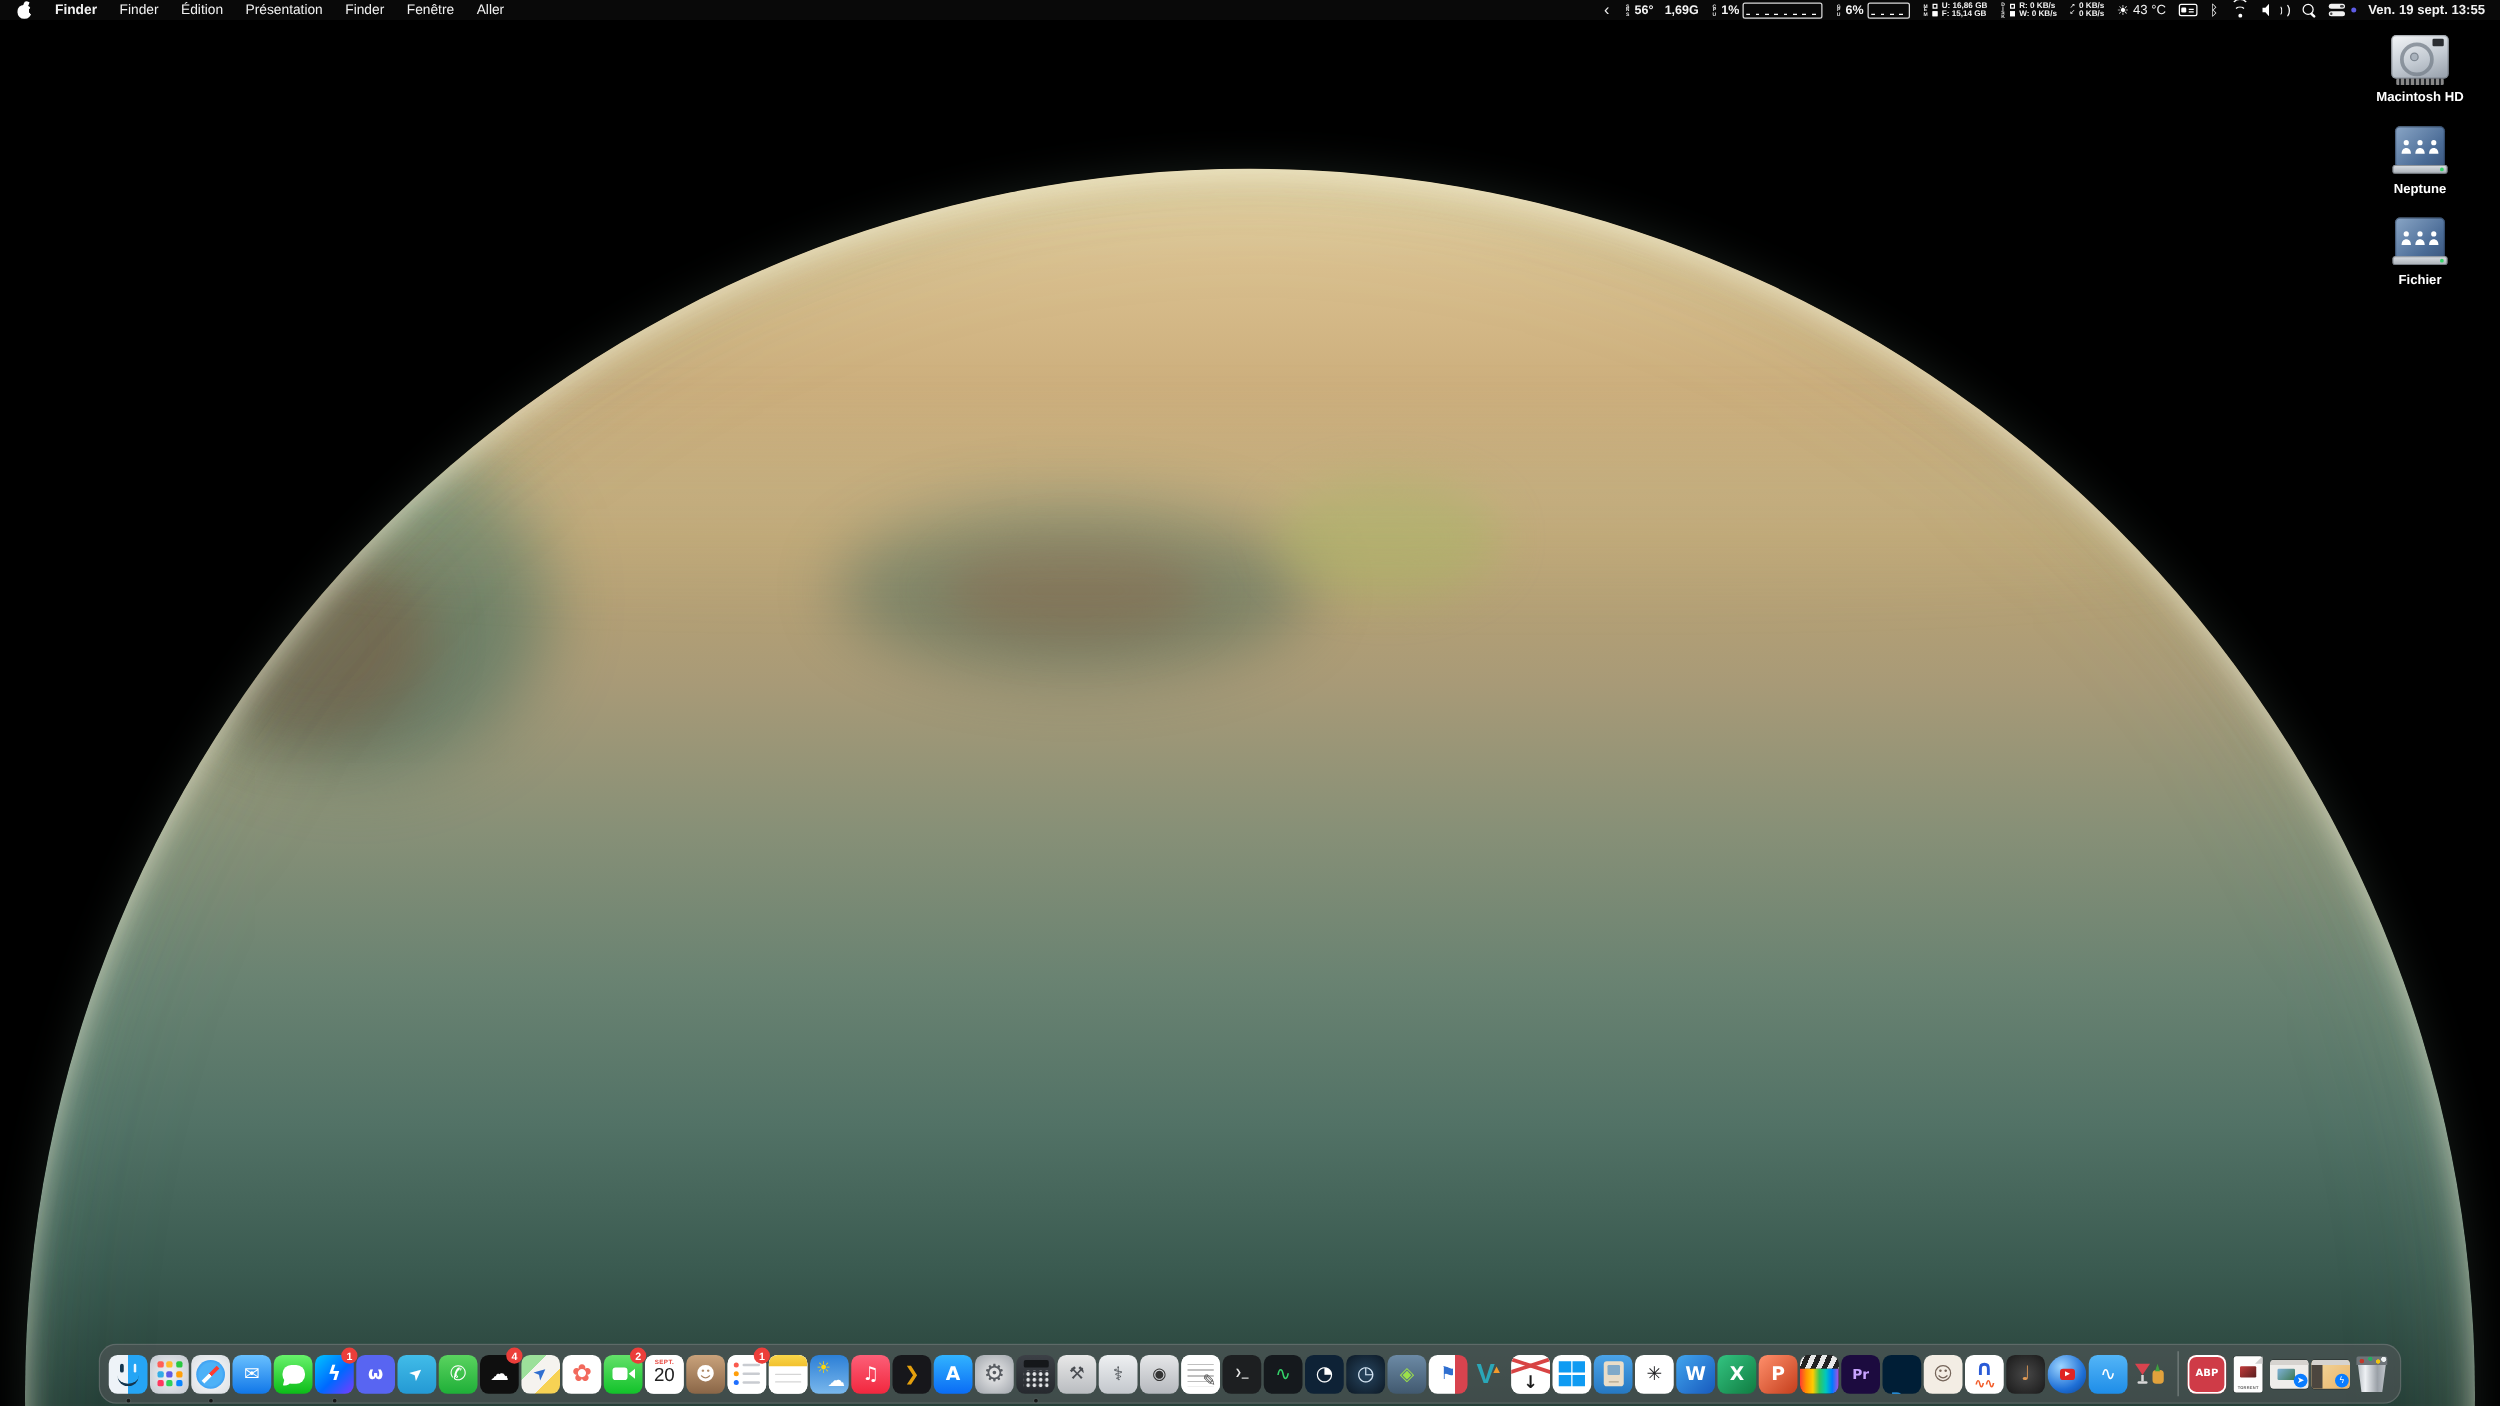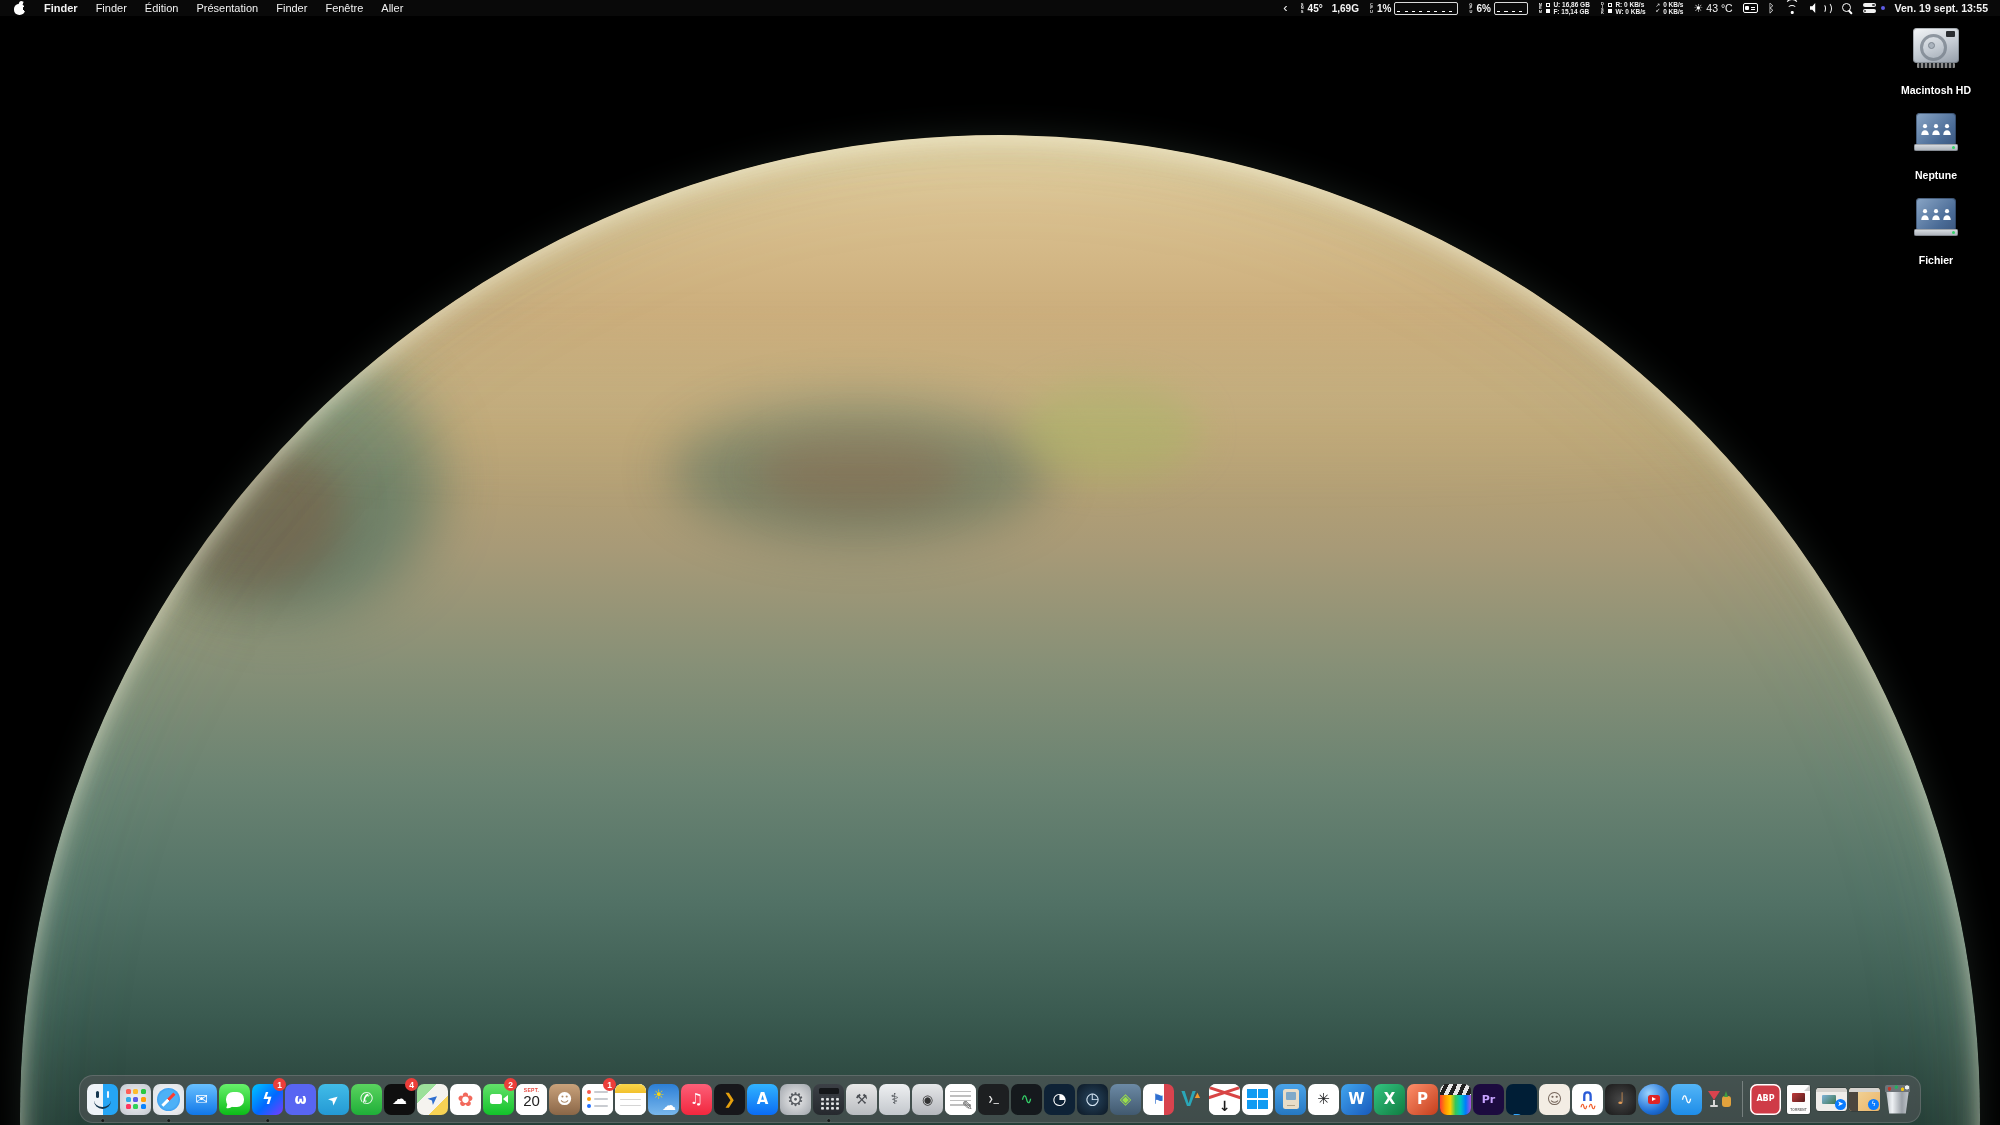--- a/index.html
+++ b/index.html
@@ -65,21 +65,21 @@
   .spot .stem{position:absolute;right:0.5px;bottom:0.5px;width:4.5px;height:1.6px;background:#fff;border-radius:1px;transform:rotate(45deg);}
   .cc{display:flex;flex-direction:column;gap:1.5px;}
   .cc .pill{width:13px;height:4.5px;border-radius:3px;background:rgba(255,255,255,.95);position:relative;}
   .cc .pill i{position:absolute;top:1px;width:2.5px;height:2.5px;border-radius:50%;background:#444;}
   .cc .t i{right:1px;} .cc .b i{left:1px;}
   .ccdot{width:4px;height:4px;border-radius:50%;background:#5e5ce6;margin-left:-5px;}
   .clock{font-size:10.5px;font-weight:600;padding-right:2px;white-space:nowrap;}
 
   
   .desk{position:absolute;top:28px;right:8px;width:112px;display:flex;flex-direction:column;gap:17px;z-index:10;}
-  .dicon{display:flex;flex-direction:column;align-items:center;gap:16px;cursor:default;}
+  .dicon{display:flex;flex-direction:column;align-items:center;gap:4px;cursor:default;}
   .dlabel{font-size:10.5px;font-weight:700;color:#fff;text-shadow:0 1px 2px rgba(0,0,0,.9);}
   .hd{position:relative;width:46px;height:40px;}
   .hd .hbody{position:absolute;inset:0 0 5px 0;border-radius:4px;background:linear-gradient(160deg,#f4f6f8,#c4cbd3 55%,#949da8);box-shadow:inset 0 0 0 1px rgba(80,88,96,.4);}
   .hd .platter{position:absolute;left:7px;top:6px;width:21px;height:21px;border:3px solid rgba(118,127,138,.75);border-radius:50%;}
   .hd .spin{position:absolute;left:15px;top:14px;width:5px;height:5px;border-radius:50%;background:#aab3bd;border:1px solid #7e8791;}
   .hd .chip{position:absolute;right:4px;top:3px;width:9px;height:6px;background:#2a2d31;border-radius:1px;}
   .hd .conn{position:absolute;left:4px;right:4px;bottom:0;height:5px;background:repeating-linear-gradient(90deg,#888 0 2px,#23262a 2px 4px);border-radius:1px;}
   .nas{position:relative;width:44px;height:40px;}
   .nas .face{position:absolute;inset:0 2px 8px 2px;border-radius:4px 4px 2px 2px;background:linear-gradient(135deg,#8aa6c6,#4a6b96 70%,#3c5880);box-shadow:inset 0 0 0 1px rgba(30,45,70,.5);display:flex;align-items:center;justify-content:center;gap:1px;}
   .nas .base{position:absolute;left:0;right:0;bottom:2px;height:7px;border-radius:2px;background:linear-gradient(180deg,#dde1e6,#a8aeb6);box-shadow:inset 0 0 0 .8px rgba(70,76,84,.5);}
@@ -227,21 +227,21 @@
           <div class="menu-item">Présentation</div>
           <div class="menu-item">Finder</div>
           <div class="menu-item">Fenêtre</div>
           <div class="menu-item">Aller</div>
         </div>
     </div>
     <div class="mb-right" id="statusbar">
         <div class="chev">‹</div>
         <div class="stat">
           <div class="vlab">S<br>N<br>S</div>
-          <span class="statval">45°</span>
+          <span class="statval">56°</span>
           <span class="statval" style="margin-left:6px">1,69G</span>
         </div>
         <div class="stat">
           <div class="vlab">C<br>P<br>U</div>
           <span class="statval">1%</span>
           <div class="graph wide">
             <div class="dash"></div>
           </div>
         </div>
         <div class="stat">

